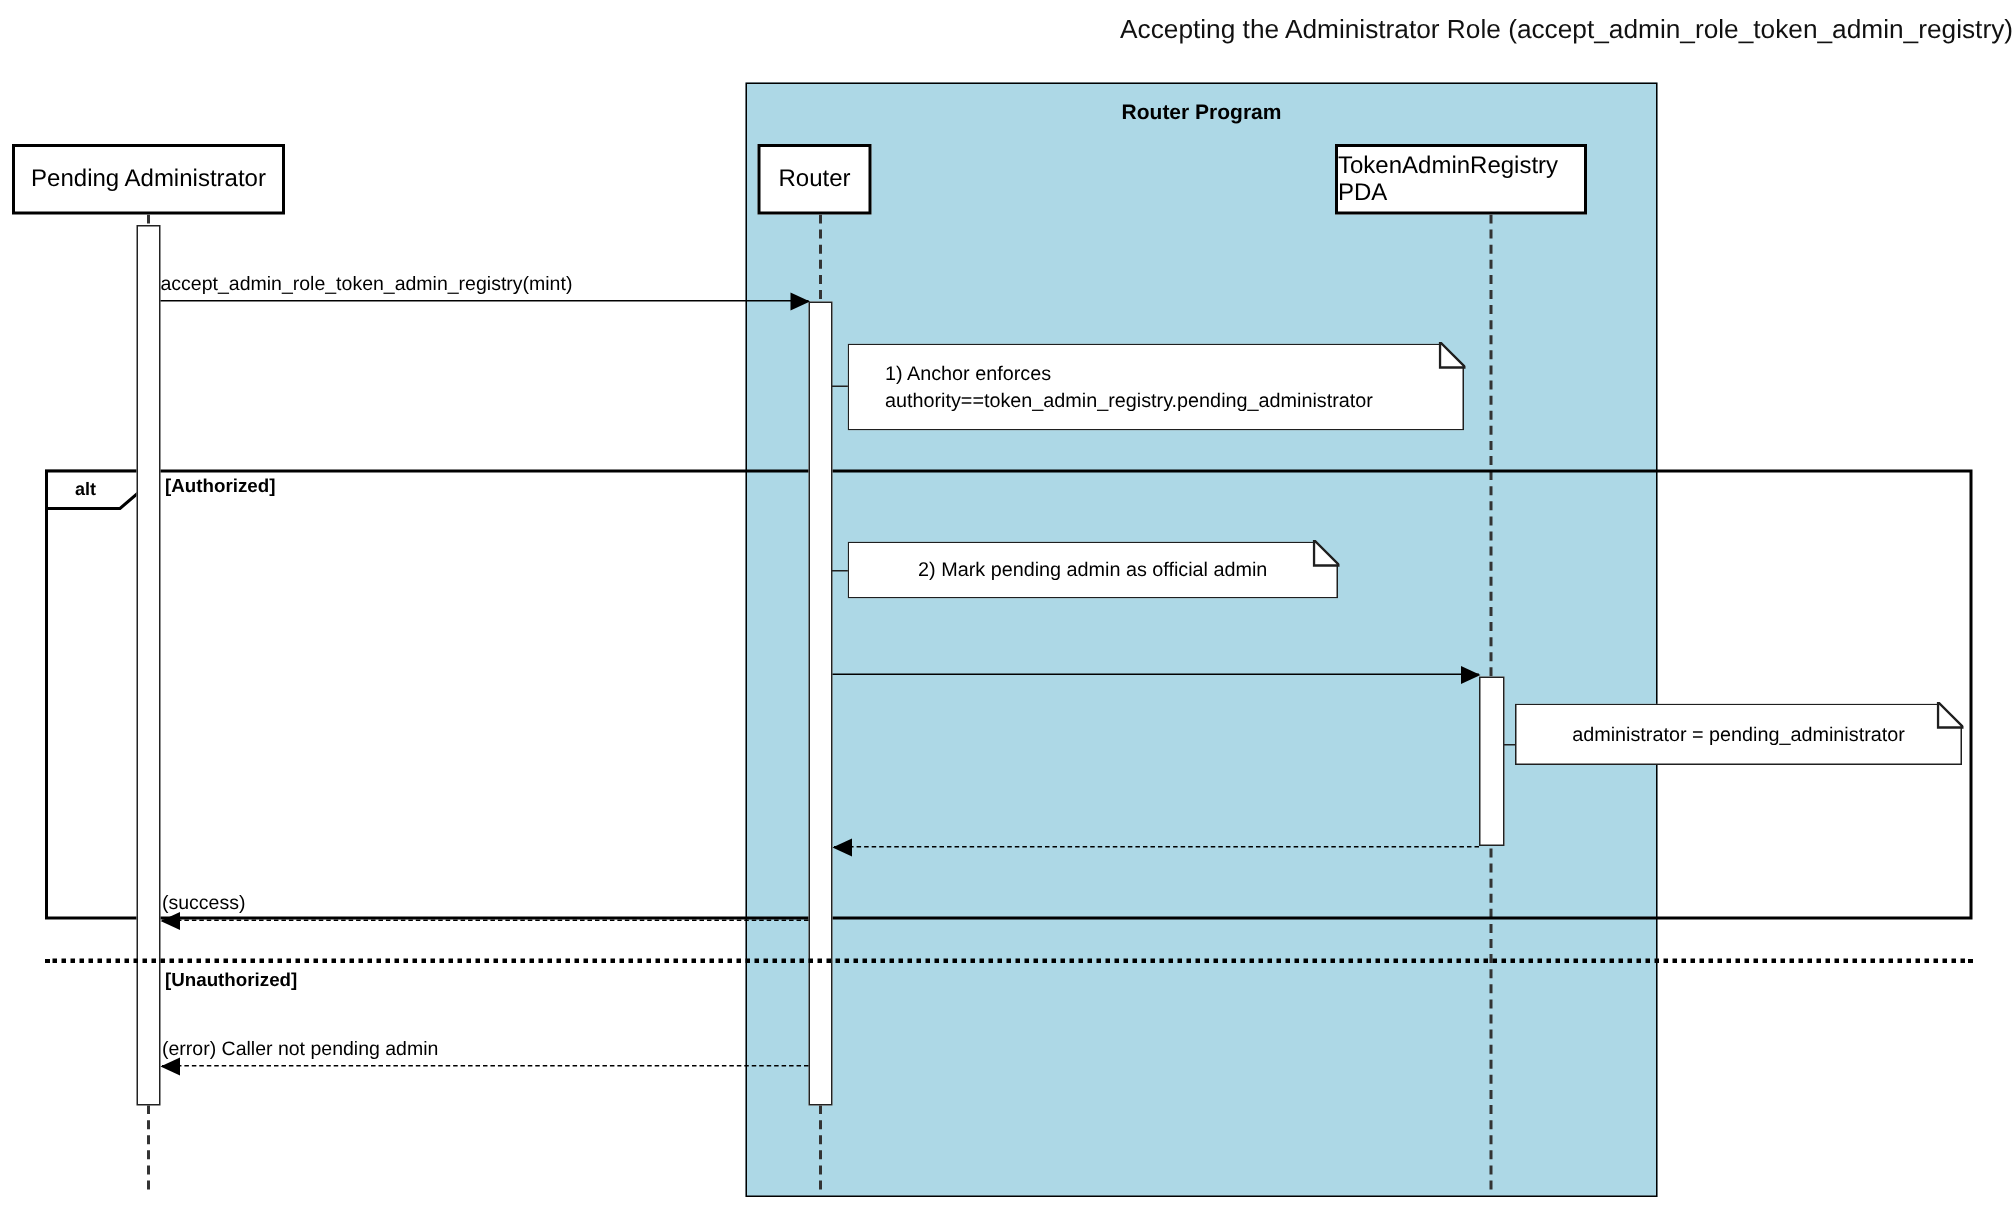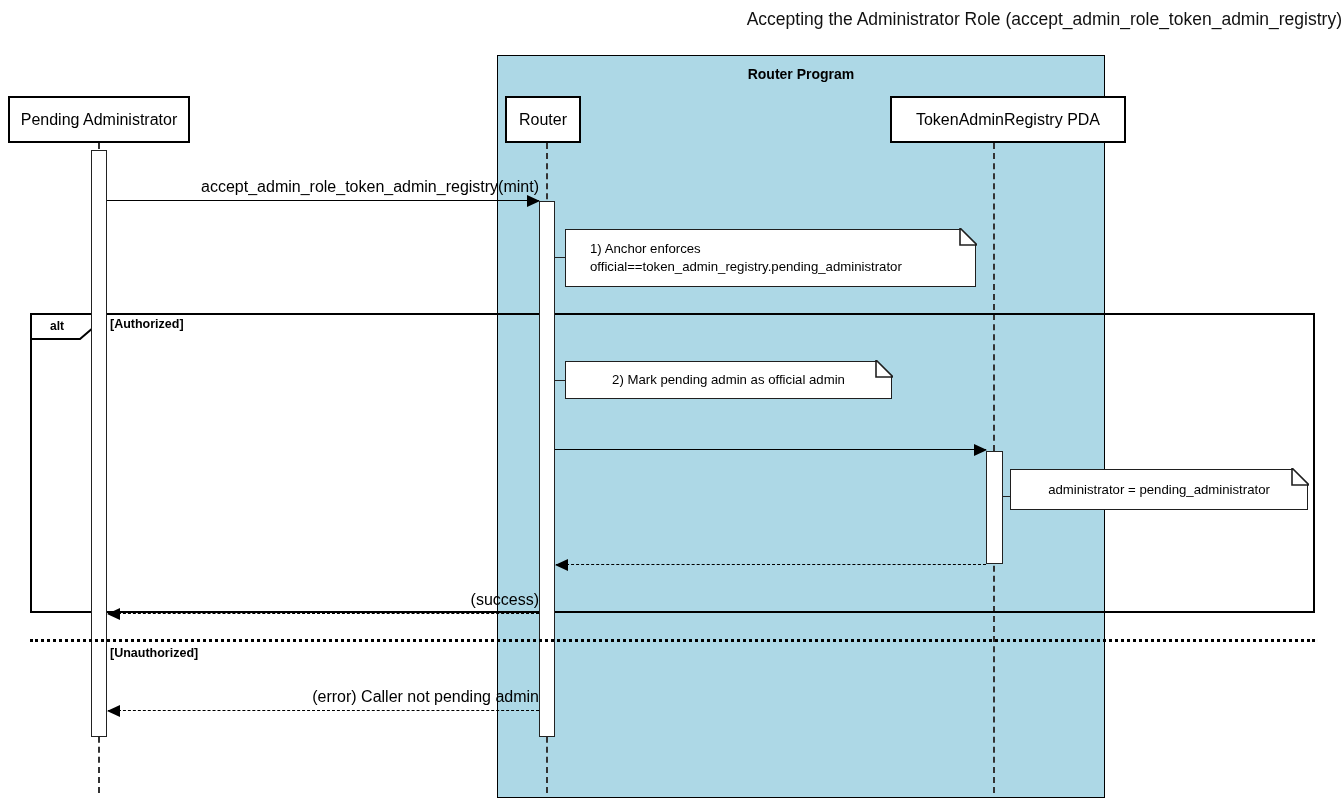--- a/index.html
+++ b/index.html
@@ -26,21 +26,21 @@
     position:absolute;top:143px;height:650px;width:0;
     border-left:2px dashed #333;z-index:2;
   }
   .ll-pa{left:98px;} .ll-router{left:546px;} .ll-tar{left:993px;}
   
   .participant{
     position:absolute;top:96px;height:47px;background:#fff;border:2px solid #000;
     box-sizing:border-box;display:flex;align-items:center;justify-content:center;
     font-size:16px;z-index:4;
   }
-  .p-pa{left:8px;width:182px;} .p-router{left:505px;width:76px;text-align:right;} .p-tar{left:890px;width:236px;}
+  .p-pa{left:8px;width:182px;} .p-router{left:505px;width:76px;text-align:right;} .p-tar{left:890px;width:168px;}
   
   .alt-frame{
     position:absolute;left:30px;top:313px;width:1285px;height:300px;
     border:2px solid #000;box-sizing:border-box;z-index:3;
   }
   .alt-pentagon{position:absolute;left:-2px;top:-2px;width:66px;height:28px;}
   .alt-operator{
     position:absolute;left:-2px;top:-1px;width:54px;height:24px;
     display:flex;align-items:center;justify-content:center;
     font-weight:bold;font-size:12px;
@@ -59,22 +59,22 @@
     box-sizing:border-box;z-index:4;
   }
   .act-pa{left:91px;top:150px;width:16px;height:587px;}
   .act-router{left:539px;top:201px;width:16px;height:536px;}
   .act-tar{left:986px;top:451px;width:17px;height:113px;}
   
   .msg{position:absolute;height:0;z-index:6;}
   .msg .line{position:absolute;top:0;left:0;width:100%;height:0;border-top:1.7px solid #000;}
   .msg .line.dashed{border-top:1.7px dashed #000;}
   .msg .lbl{
-    position:absolute;bottom:4px;left:0;width:100%;text-align:right;
-    font-size:16px;white-space:nowrap;
+    position:absolute;bottom:4px;left:0;width:100%;text-align:left;
+    font-size:13px;white-space:nowrap;
   }
   .ah{position:absolute;width:0;height:0;top:-5.2px;}
   .ah-r{right:-1px;border-left:13px solid #000;border-top:6px solid transparent;border-bottom:6px solid transparent;}
   .ah-l{left:-1px;border-right:13px solid #000;border-top:6px solid transparent;border-bottom:6px solid transparent;}
   .m-call{left:107px;top:200px;width:432px;}
   .m-mark{left:555px;top:449px;width:431px;}
   .m-ret-tar{left:556px;top:564px;width:430px;}
   .m-success{left:108px;top:613px;width:431px;}
   .m-error{left:108px;top:710px;width:431px;}
   
@@ -166,21 +166,21 @@
     <div class="ah ah-l"></div>
   </div>
 
   <div class="note-connector c1"></div>
   <div class="note-connector c2"></div>
   <div class="note-connector c3"></div>
 
   <div class="note-wrap n1">
     <div class="note-body">
       <span>1) Anchor enforces</span>
-      <span>official==token_admin_registry.pending_administrator</span>
+      <span>authority==token_admin_registry.pending_administrator</span>
     </div>
     <svg class="note-fold" viewBox="0 0 18 18" width="18" height="18">
       <polygon points="1,0 1,17 18,17" fill="#ffffff" stroke="#1f1f1f" stroke-width="1.6"></polygon>
     </svg>
   </div>
 
   <div class="note-wrap n2">
     <div class="note-body">
       <span>2) Mark pending admin as official admin</span>
     </div>

